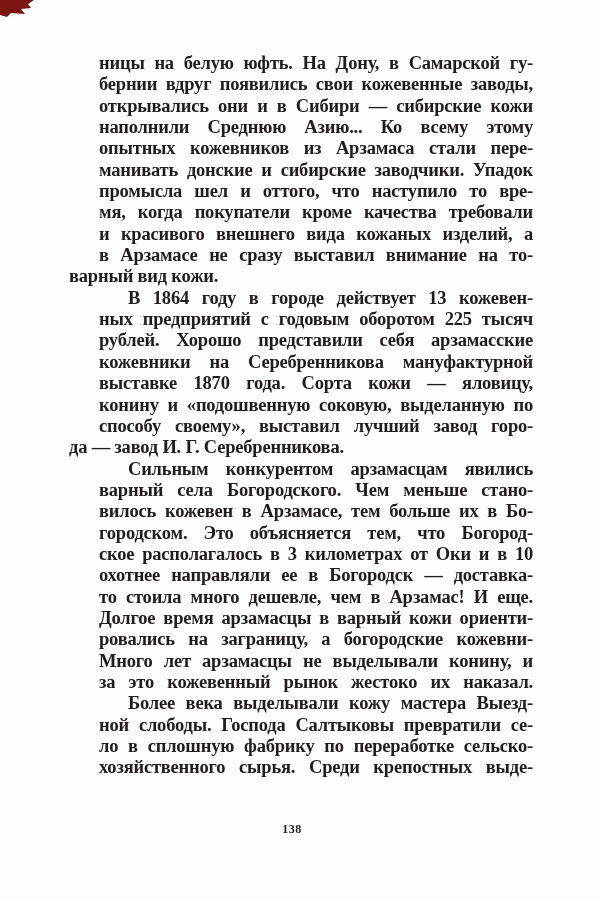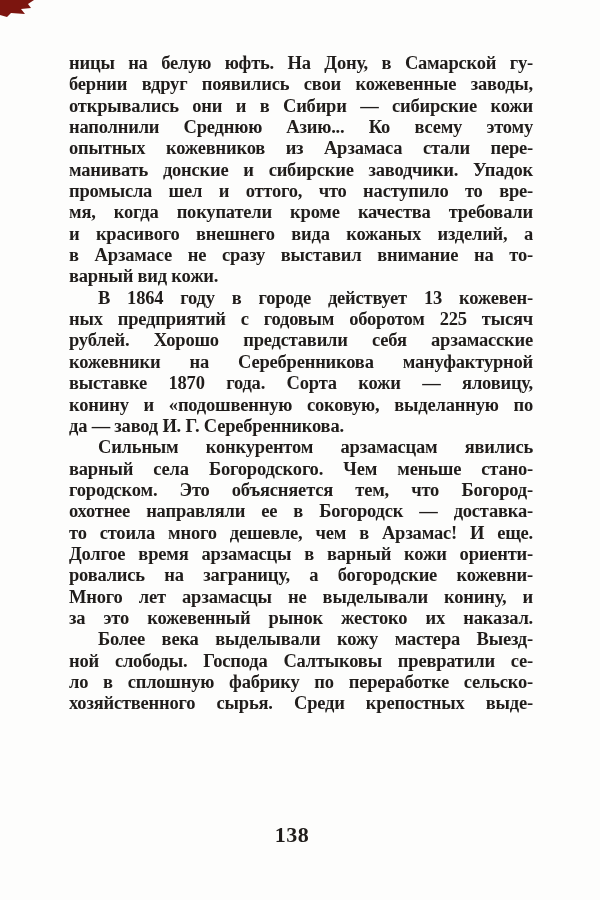--- a/index.html
+++ b/index.html
@@ -26,28 +26,29 @@
     color: #201d1b;
   }
   .line {
     height: 21.35px;
     line-height: 21.35px;
     white-space: normal;
   }
   .line.j {
     text-align: justify;
     text-align-last: justify;
+    margin-left: 30px;
   }
   .line.ind { text-indent: 29px; }
   .page-num {
     position: absolute;
     top: 822px; left: 0;
     width: 584px;
     text-align: center;
-    font-size: 22px;
+    font-size: 12px;
     font-weight: 700;
     letter-spacing: 0.5px;
     color: #201d1b;
   }
 </style>
 </head>
 <body>
 
 <div class="scan-page" style="background: rgb(253, 253, 252);">
 
@@ -66,24 +67,27 @@
       <div class="line j">мя, когда покупатели кроме качества требовали</div>
       <div class="line j">и красивого внешнего вида кожаных изделий, а</div>
       <div class="line j">в Арзамасе не сразу выставил внимание на то-</div>
       <div class="line">варный вид кожи.</div>
       <div class="line j ind">В 1864 году в городе действует 13 кожевен-</div>
       <div class="line j">ных предприятий с годовым оборотом 225 тысяч</div>
       <div class="line j">рублей. Хорошо представили себя арзамасские</div>
       <div class="line j">кожевники на Серебренникова мануфактурной</div>
       <div class="line j">выставке 1870 года. Сорта кожи — яловицу,</div>
       <div class="line j">конину и «подошвенную соковую, выделанную по</div>
+      <div class="line j">способу своему», выставил лучший завод горо-</div>
       <div class="line">да — завод И. Г. Серебренникова.</div>
       <div class="line j ind">Сильным конкурентом арзамасцам явились</div>
       <div class="line j">варный села Богородского. Чем меньше стано-</div>
+      <div class="line j">вилось кожевен в Арзамасе, тем больше их в Бо-</div>
       <div class="line j">городском. Это объясняется тем, что Богород-</div>
+      <div class="line j">ское располагалось в 3 километрах от Оки и в 10</div>
       <div class="line j">охотнее направляли ее в Богородск — доставка-</div>
       <div class="line j">то стоила много дешевле, чем в Арзамас! И еще.</div>
       <div class="line j">Долгое время арзамасцы в варный кожи ориенти-</div>
       <div class="line j">ровались на заграницу, а богородские кожевни-</div>
       <div class="line j">Много лет арзамасцы не выделывали конину, и</div>
       <div class="line j">за это кожевенный рынок жестоко их наказал.</div>
       <div class="line j ind">Более века выделывали кожу мастера Выезд-</div>
       <div class="line j">ной слободы. Господа Салтыковы превратили се-</div>
       <div class="line j">ло в сплошную фабрику по переработке сельско-</div>
       <div class="line j">хозяйственного сырья. Среди крепостных выде-</div>

